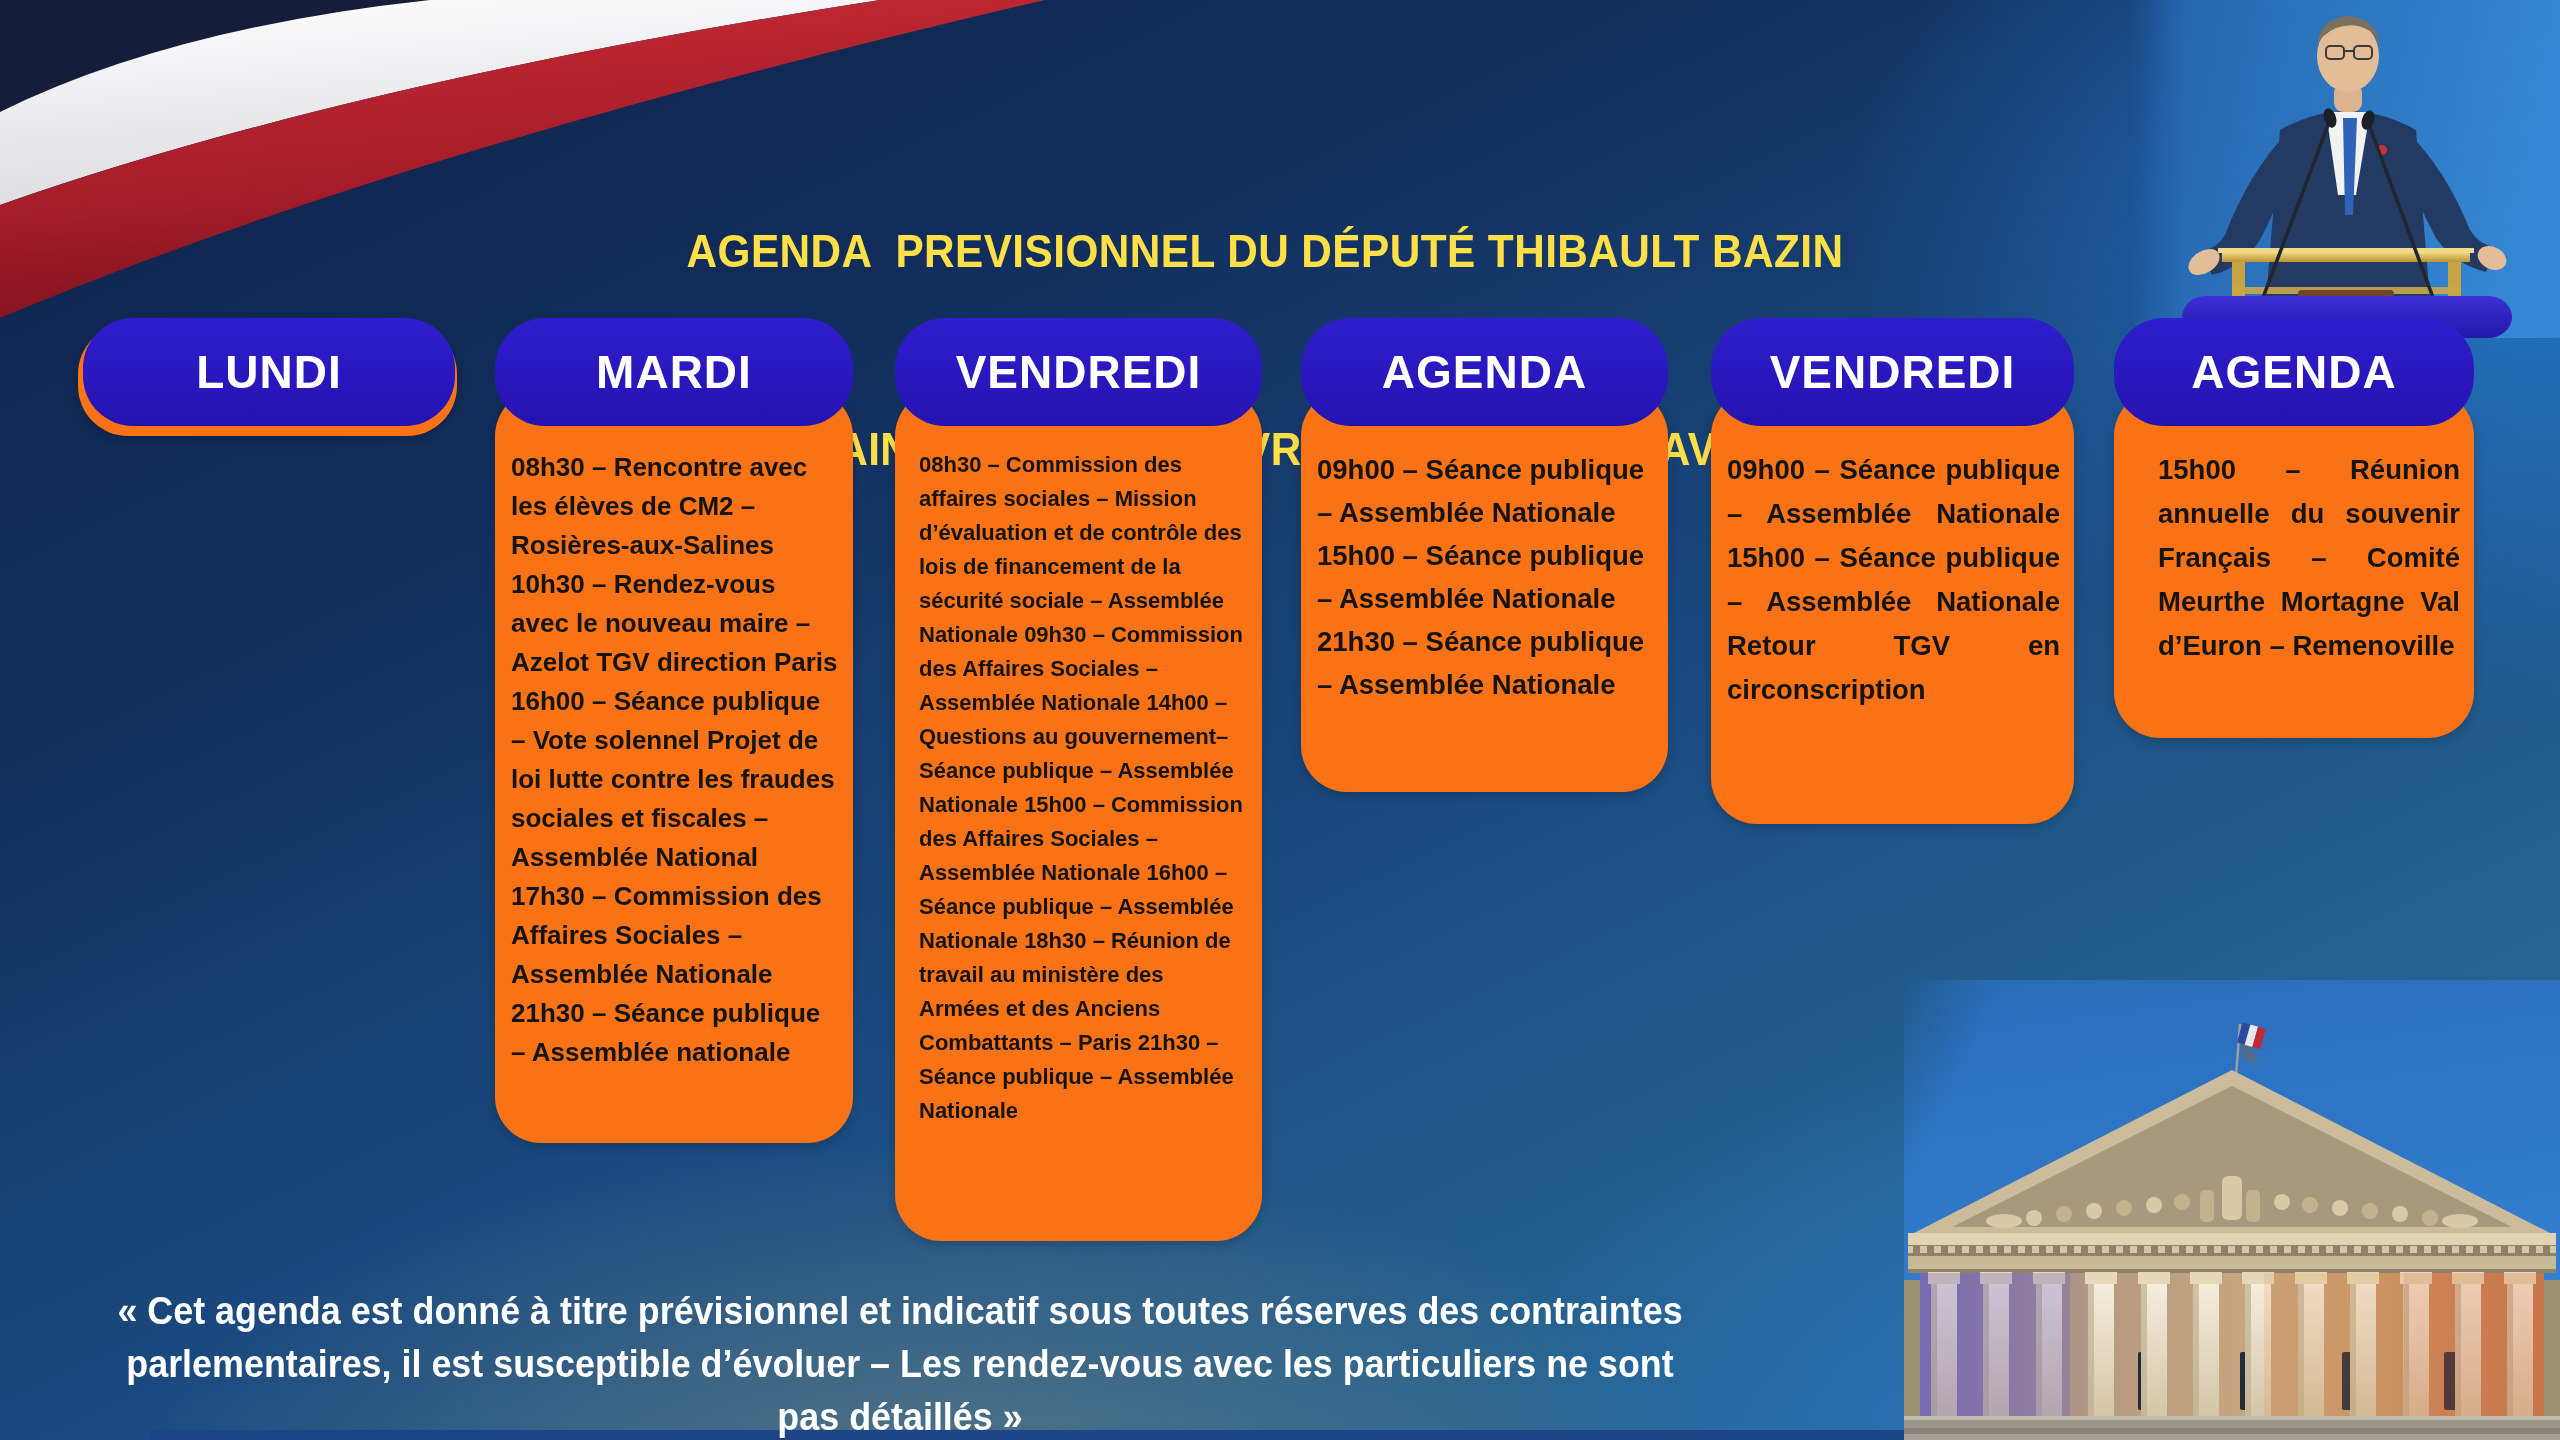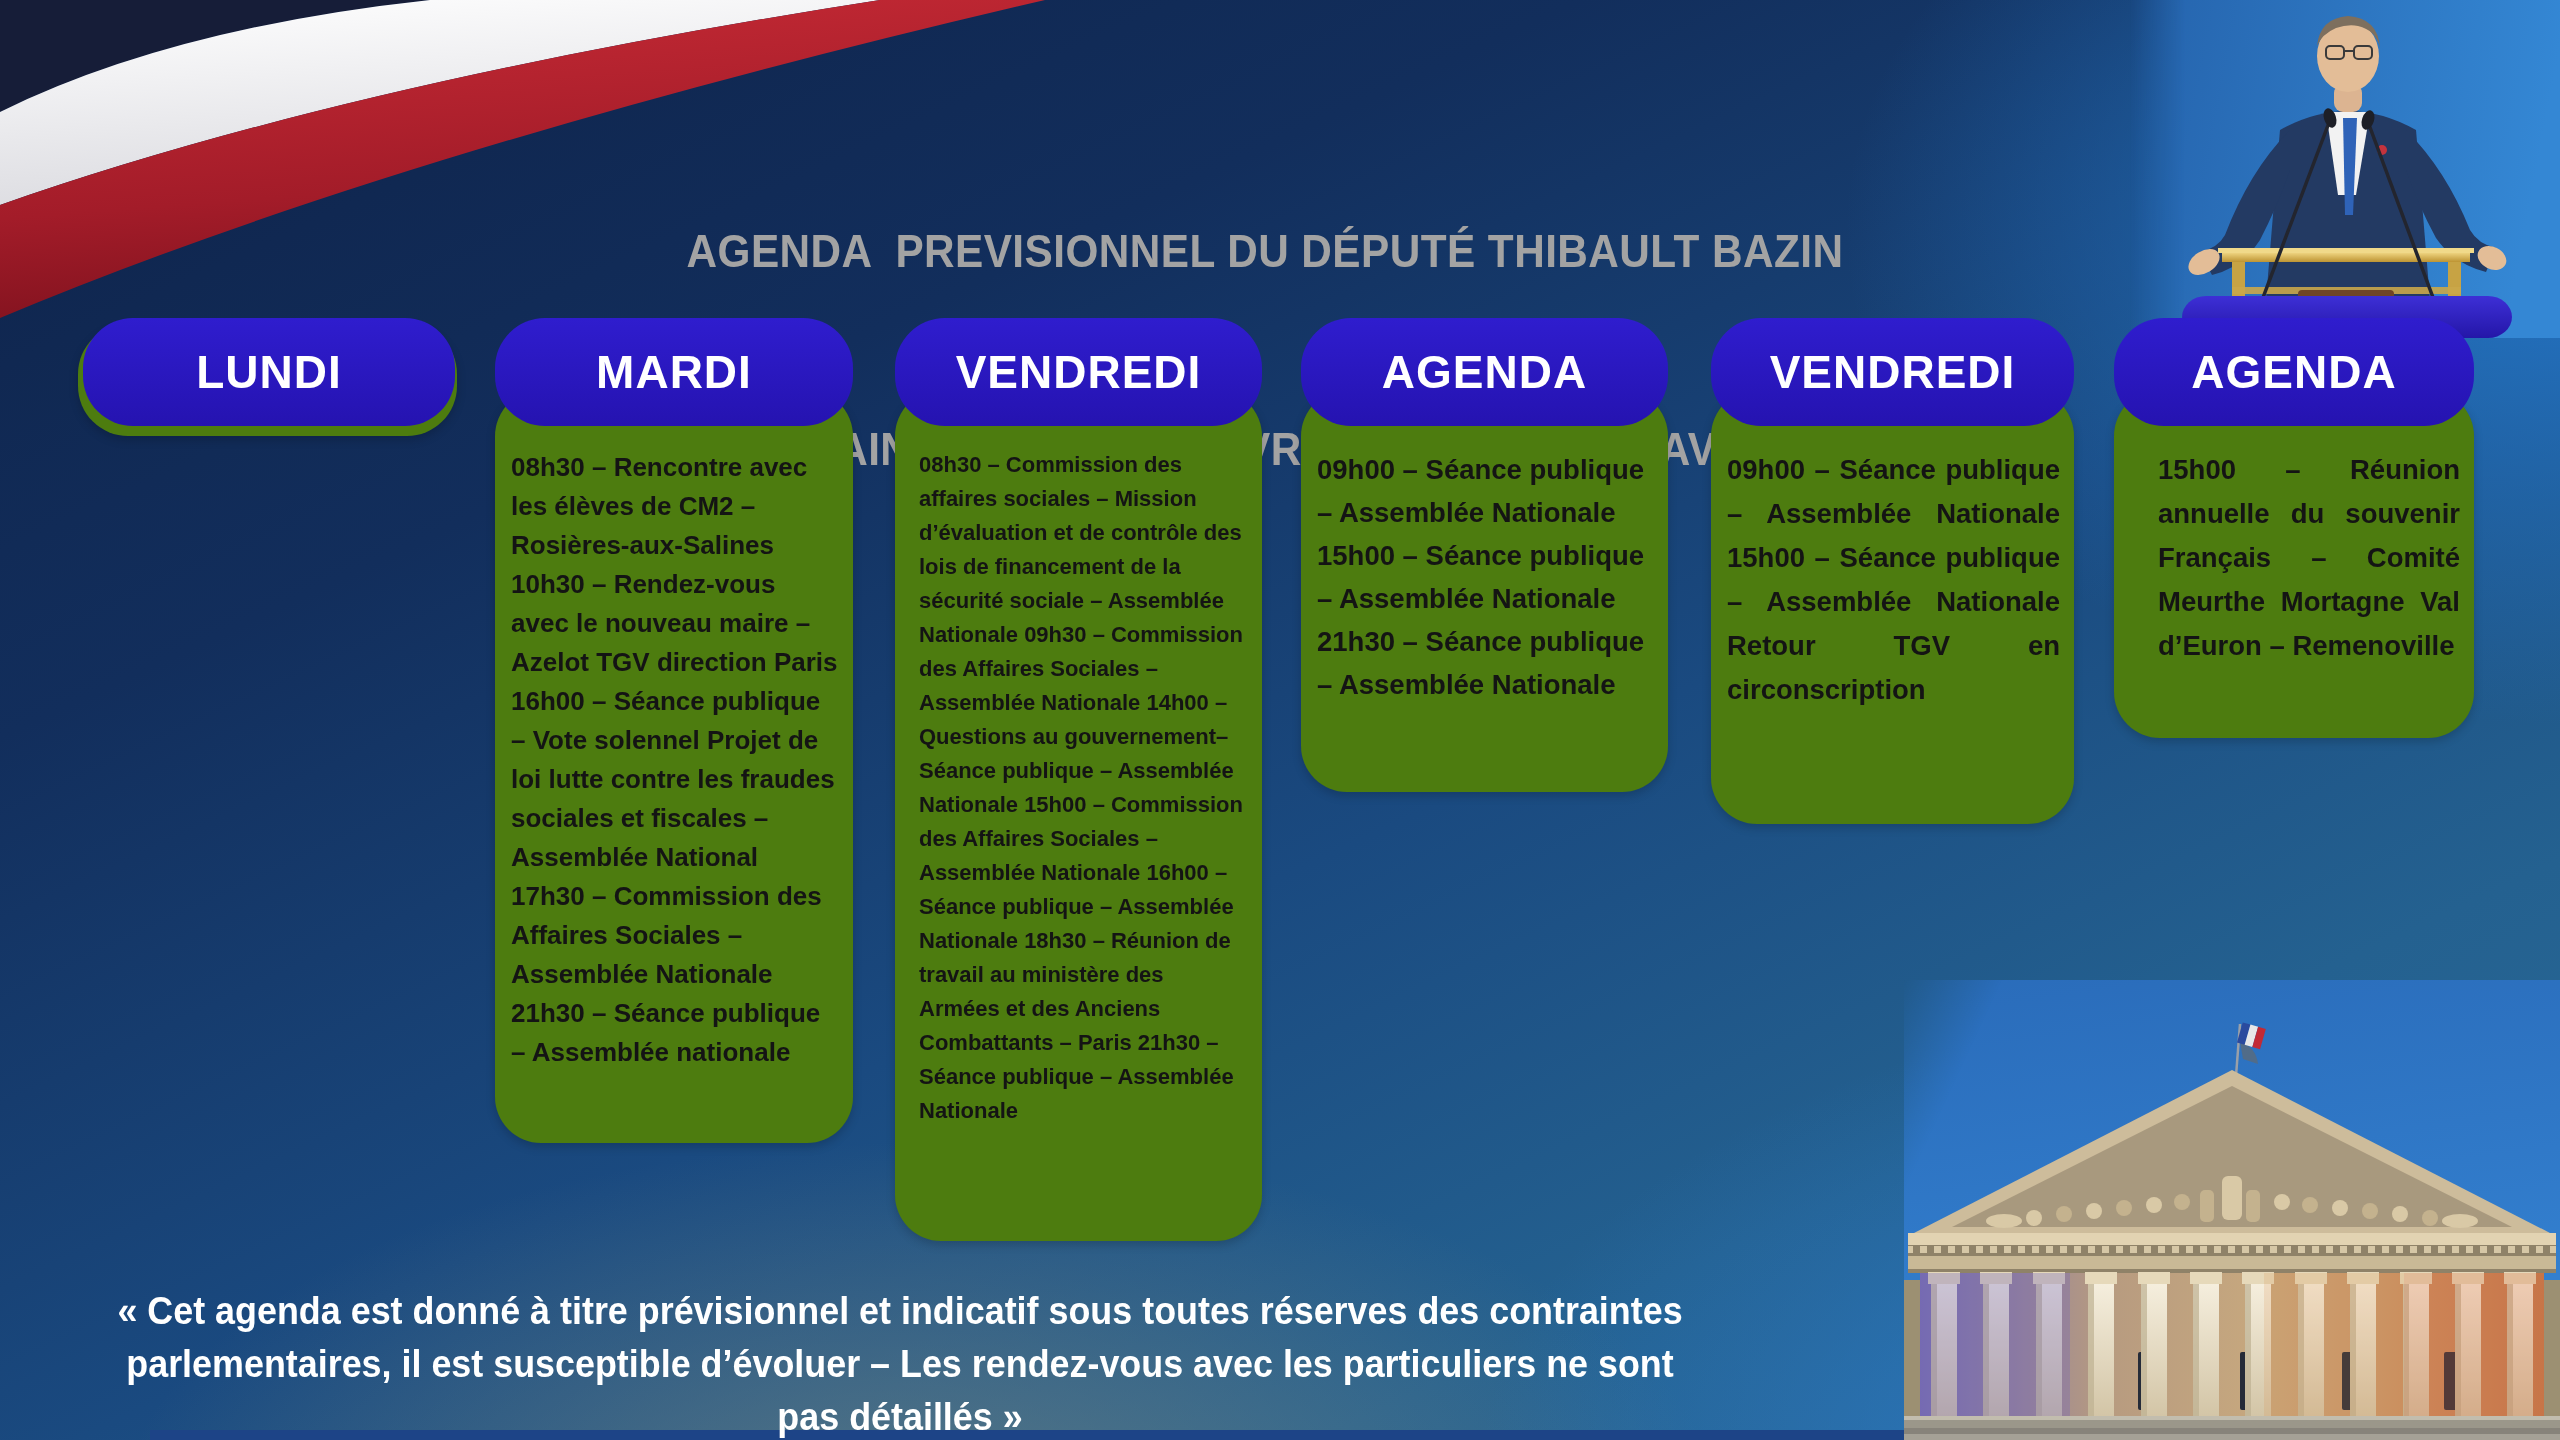--- a/index.html
+++ b/index.html
@@ -12,40 +12,40 @@
     position:absolute;inset:0;z-index:0;
     background:
       radial-gradient(ellipse 1300px 900px at 100% 16%, rgba(37,120,202,0.95) 0%, rgba(37,120,202,0) 55%),
       radial-gradient(ellipse 1500px 850px at 90% 102%, rgba(44,124,206,0.92) 0%, rgba(44,124,206,0) 55%),
       radial-gradient(ellipse 1300px 620px at 36% 106%, rgba(110,130,130,0.70) 0%, rgba(110,130,130,0) 62%),
       linear-gradient(155deg, #0e2248 0%, #122e5c 28%, #1a4a80 56%, #246190 78%, #2c6c99 100%);
   }
   .flag-swoosh{position:absolute;top:0;left:0;z-index:1;}
   .title{
     position:absolute;top:86px;left:480px;width:1570px;z-index:2;
-    text-align:center;color:#a3a3a3;font-weight:bold;font-size:47px;line-height:66px;
+    text-align:center;color:#fde047;font-weight:bold;font-size:47px;line-height:66px;
     letter-spacing:0.5px;white-space:pre-wrap;
   }
   .title .tline{display:block;transform:scaleX(0.9);transform-origin:50% 50%;}
   .day-col{position:absolute;top:318px;z-index:2;}
   .col-lundi   {left:83px;  width:372px;}
   .col-mardi   {left:495px; width:358px;}
   .col-mercredi{left:895px; width:367px;}
   .col-jeudi   {left:1301px;width:367px;}
   .col-vendredi{left:1711px;width:363px;}
   .col-samedi  {left:2114px;width:360px;}
   .day-pill{
     position:absolute;top:0;left:0;right:0;height:108px;border-radius:50px;z-index:2;
     background:linear-gradient(180deg,#2f1dce 0%,#2513b0 100%);
     display:flex;align-items:center;justify-content:center;
     color:#fff;font-size:46px;font-weight:bold;letter-spacing:1px;
   }
   .day-card{
     position:absolute;top:72px;left:0;right:0;z-index:1;
-    background:#4d7c0f;border-radius:46px;
+    background:#f97316;border-radius:46px;
     box-shadow:0 4px 10px rgba(0,0,0,0.18);
     box-sizing:border-box;padding:58px 14px 0 16px;
   }
   .col-lundi .day-card{top:6px;left:-5px;right:-2px;height:112px;border-radius:50px;padding:0;}
   .col-mardi    .day-card{height:753px;}
   .col-mercredi .day-card{height:851px;}
   .col-jeudi    .day-card{height:402px;}
   .col-vendredi .day-card{height:434px;}
   .col-samedi   .day-card{height:348px;}
   .sched{color:#141414;font-weight:bold;}

